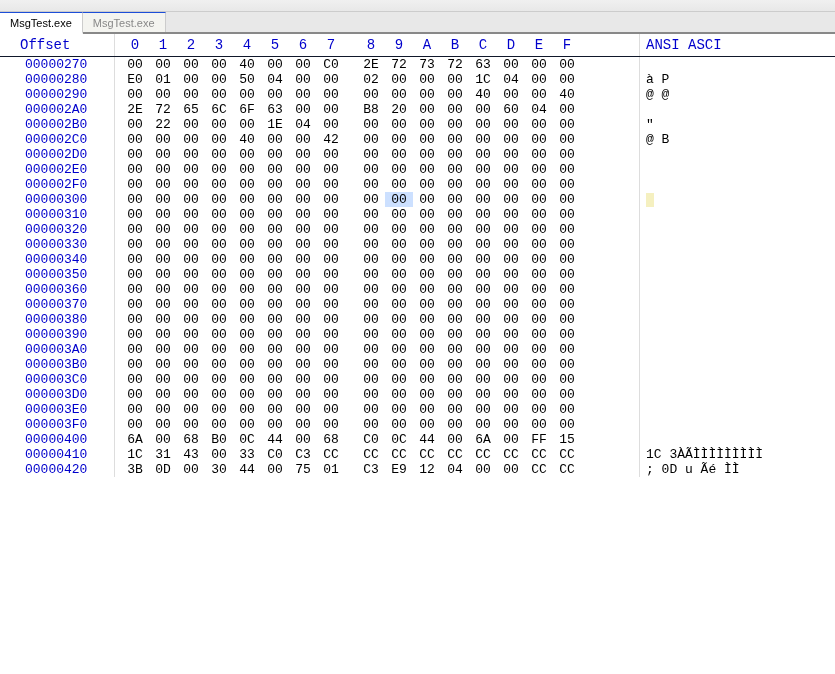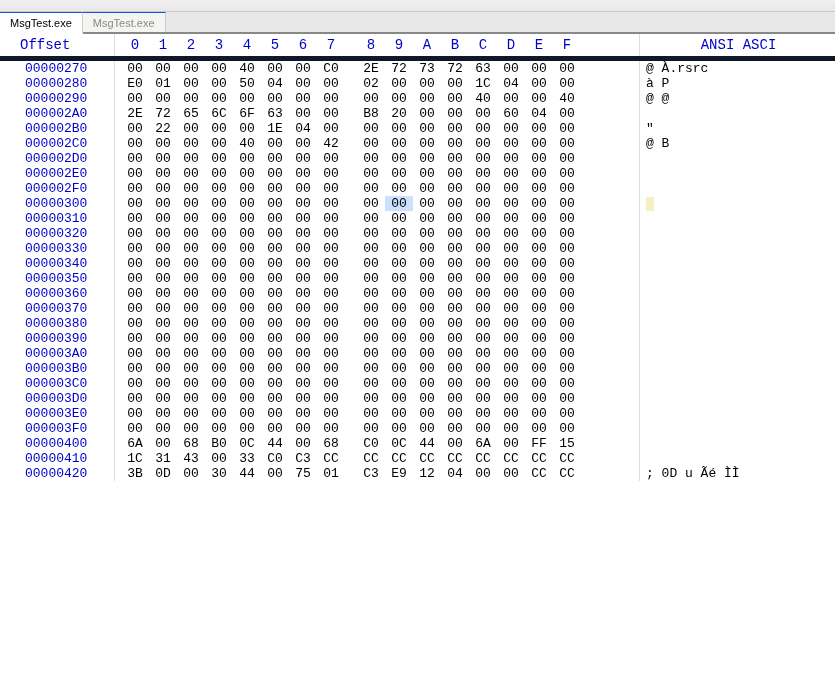--- a/index.html
+++ b/index.html
@@ -60,32 +60,32 @@
       padding-left: 6px;
       width: 525px;
       border-right: 1px solid #ddd;
     }
     .ascii-col {
       padding-left: 6px;
       flex: 1;
     }
     .header-row {
       color: #0000cc;
-      border-bottom: 5px solid #0f172a;
+      border-bottom: 1px solid #0f172a;
     }
     .header-row .offset-col {
       padding-left: 20px;
     }
     .hex-header-cell {
       display: inline-block;
       width: 28px;
       text-align: center;
     }
     .hex-header-gap { display: inline-block; width: 12px; }
-    .ascii-header { text-align: center; padding-right: 4px; color:#0000cc;}
+    .ascii-header { text-align: left; padding-right: 4px; color:#0000cc;}
     .data-rows { }
     .row { display: flex; }
     .hex-byte {
       display: inline-block;
       width: 28px;
       text-align: center;
       color: #000;
     }
     .hex-gap { display: inline-block; width: 12px; }
     .hex-byte.sel {
@@ -113,21 +113,20 @@
 <div class="hex-area header-row">
   <div class="offset-col">Offset</div>
   <div class="hex-col" id="hex-header"><span class="hex-header-cell">0</span><span class="hex-header-cell">1</span><span class="hex-header-cell">2</span><span class="hex-header-cell">3</span><span class="hex-header-cell">4</span><span class="hex-header-cell">5</span><span class="hex-header-cell">6</span><span class="hex-header-cell">7</span><span class="hex-header-gap"></span><span class="hex-header-cell">8</span><span class="hex-header-cell">9</span><span class="hex-header-cell">A</span><span class="hex-header-cell">B</span><span class="hex-header-cell">C</span><span class="hex-header-cell">D</span><span class="hex-header-cell">E</span><span class="hex-header-cell">F</span></div>
   <div class="ascii-col ascii-header">ANSI ASCI</div>
 </div>
 
 <div class="data-rows" id="data-rows">
     <div class="row">
       <div class="offset-col">00000270</div>
       <div class="hex-col"><span class="hex-byte">00</span><span class="hex-byte">00</span><span class="hex-byte">00</span><span class="hex-byte">00</span><span class="hex-byte">40</span><span class="hex-byte">00</span><span class="hex-byte">00</span><span class="hex-byte">C0</span><span class="hex-gap"></span><span class="hex-byte">2E</span><span class="hex-byte">72</span><span class="hex-byte">73</span><span class="hex-byte">72</span><span class="hex-byte">63</span><span class="hex-byte">00</span><span class="hex-byte">00</span><span class="hex-byte">00</span></div>
-      <div class="ascii-col ascii-text">    @  À.rsrc   </div>
     </div>
     <div class="row">
       <div class="offset-col">00000280</div>
       <div class="hex-col"><span class="hex-byte">E0</span><span class="hex-byte">01</span><span class="hex-byte">00</span><span class="hex-byte">00</span><span class="hex-byte">50</span><span class="hex-byte">04</span><span class="hex-byte">00</span><span class="hex-byte">00</span><span class="hex-gap"></span><span class="hex-byte">02</span><span class="hex-byte">00</span><span class="hex-byte">00</span><span class="hex-byte">00</span><span class="hex-byte">1C</span><span class="hex-byte">04</span><span class="hex-byte">00</span><span class="hex-byte">00</span></div>
       <div class="ascii-col ascii-text">à   P           </div>
     </div>
     <div class="row">
       <div class="offset-col">00000290</div>
       <div class="hex-col"><span class="hex-byte">00</span><span class="hex-byte">00</span><span class="hex-byte">00</span><span class="hex-byte">00</span><span class="hex-byte">00</span><span class="hex-byte">00</span><span class="hex-byte">00</span><span class="hex-byte">00</span><span class="hex-gap"></span><span class="hex-byte">00</span><span class="hex-byte">00</span><span class="hex-byte">00</span><span class="hex-byte">00</span><span class="hex-byte">40</span><span class="hex-byte">00</span><span class="hex-byte">00</span><span class="hex-byte">40</span></div>
       <div class="ascii-col ascii-text">            @  @</div>
@@ -241,19 +240,20 @@
       <div class="hex-col"><span class="hex-byte">00</span><span class="hex-byte">00</span><span class="hex-byte">00</span><span class="hex-byte">00</span><span class="hex-byte">00</span><span class="hex-byte">00</span><span class="hex-byte">00</span><span class="hex-byte">00</span><span class="hex-gap"></span><span class="hex-byte">00</span><span class="hex-byte">00</span><span class="hex-byte">00</span><span class="hex-byte">00</span><span class="hex-byte">00</span><span class="hex-byte">00</span><span class="hex-byte">00</span><span class="hex-byte">00</span></div>
       <div class="ascii-col ascii-text">                </div>
     </div>
     <div class="row">
       <div class="offset-col">00000400</div>
       <div class="hex-col"><span class="hex-byte">6A</span><span class="hex-byte">00</span><span class="hex-byte">68</span><span class="hex-byte">B0</span><span class="hex-byte">0C</span><span class="hex-byte">44</span><span class="hex-byte">00</span><span class="hex-byte">68</span><span class="hex-gap"></span><span class="hex-byte">C0</span><span class="hex-byte">0C</span><span class="hex-byte">44</span><span class="hex-byte">00</span><span class="hex-byte">6A</span><span class="hex-byte">00</span><span class="hex-byte">FF</span><span class="hex-byte">15</span></div>
     </div>
     <div class="row">
       <div class="offset-col">00000410</div>
       <div class="hex-col"><span class="hex-byte">1C</span><span class="hex-byte">31</span><span class="hex-byte">43</span><span class="hex-byte">00</span><span class="hex-byte">33</span><span class="hex-byte">C0</span><span class="hex-byte">C3</span><span class="hex-byte">CC</span><span class="hex-gap"></span><span class="hex-byte">CC</span><span class="hex-byte">CC</span><span class="hex-byte">CC</span><span class="hex-byte">CC</span><span class="hex-byte">CC</span><span class="hex-byte">CC</span><span class="hex-byte">CC</span><span class="hex-byte">CC</span></div>
+      <div class="ascii-col ascii-text"> 1C 3ÀÃÌÌÌÌÌÌÌÌÌ</div>
     </div>
     <div class="row">
       <div class="offset-col">00000420</div>
       <div class="hex-col"><span class="hex-byte">3B</span><span class="hex-byte">0D</span><span class="hex-byte">00</span><span class="hex-byte">30</span><span class="hex-byte">44</span><span class="hex-byte">00</span><span class="hex-byte">75</span><span class="hex-byte">01</span><span class="hex-gap"></span><span class="hex-byte">C3</span><span class="hex-byte">E9</span><span class="hex-byte">12</span><span class="hex-byte">04</span><span class="hex-byte">00</span><span class="hex-byte">00</span><span class="hex-byte">CC</span><span class="hex-byte">CC</span></div>
       <div class="ascii-col ascii-text">;  0D u Ãé    ÌÌ</div>
     </div>
   </div>
 
 </body></html>

